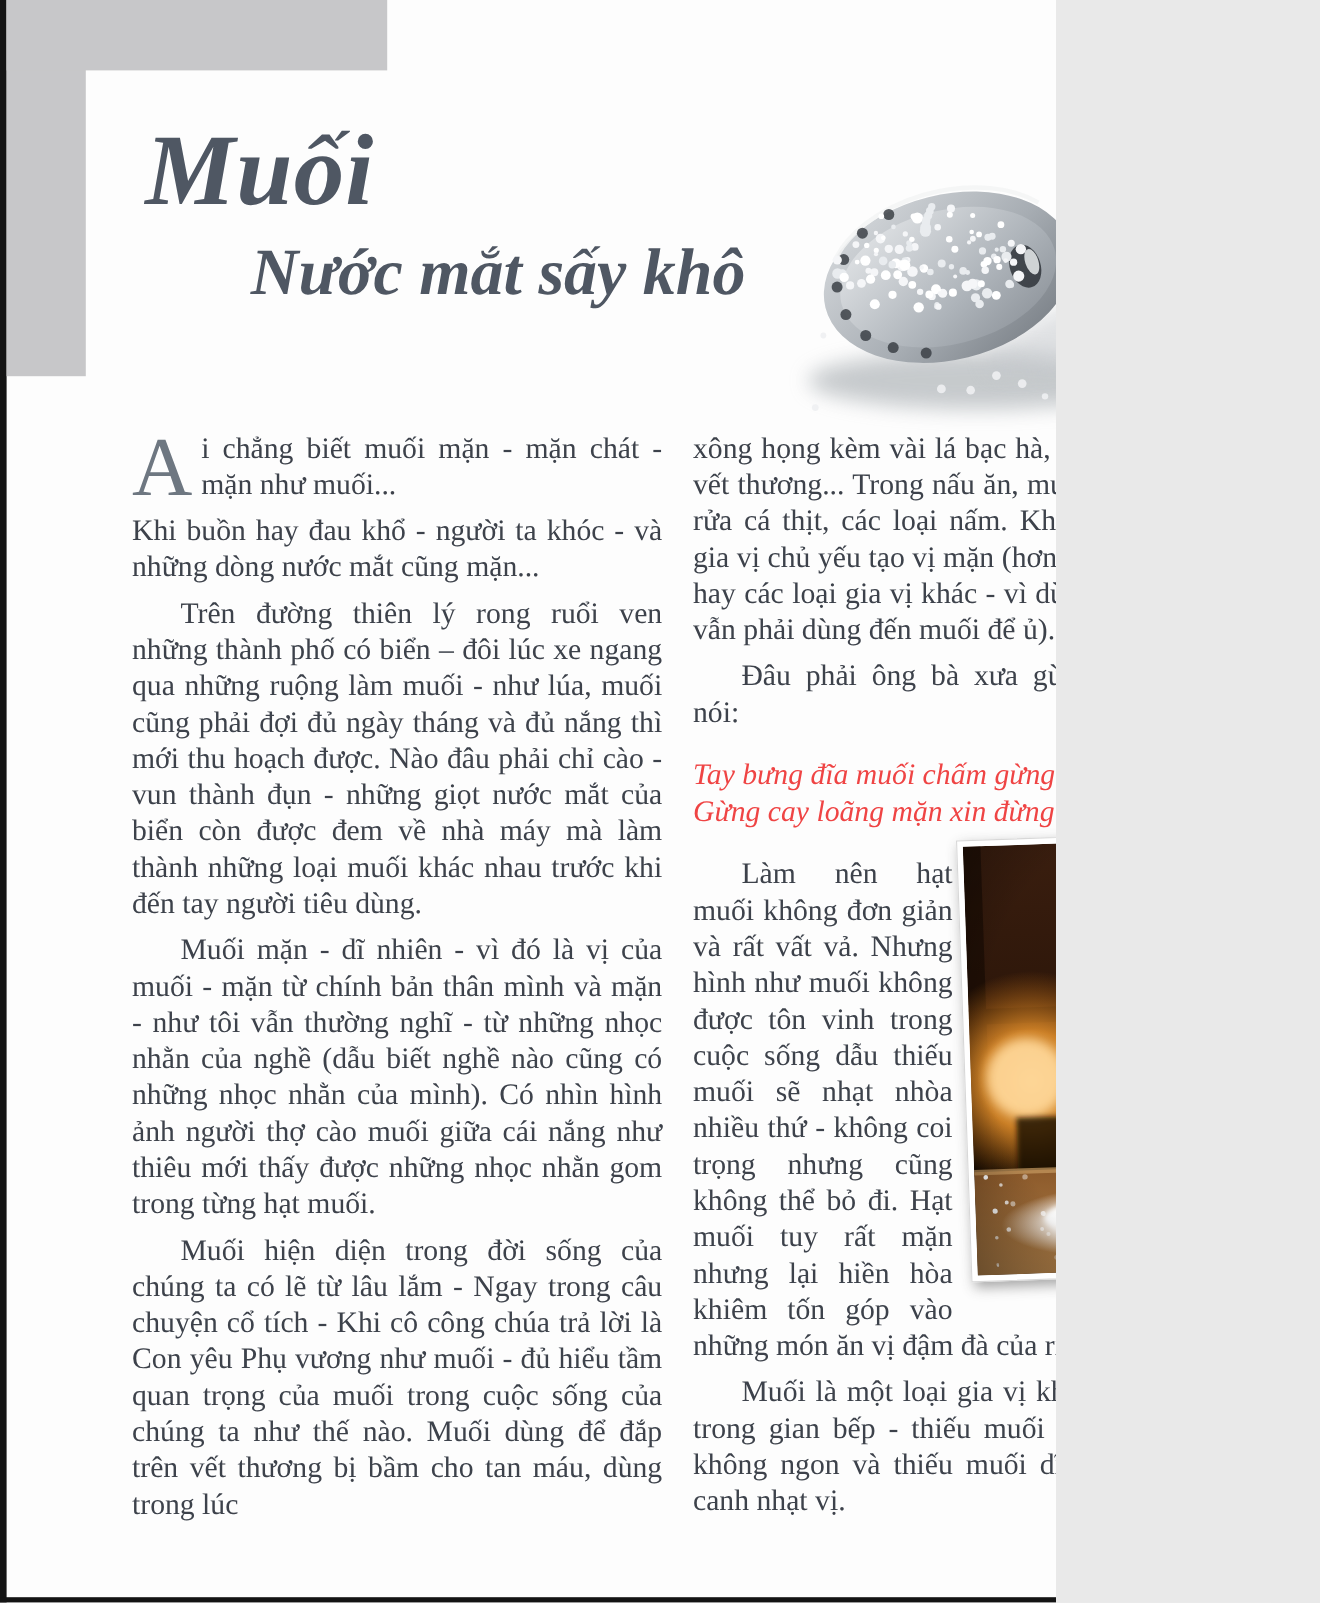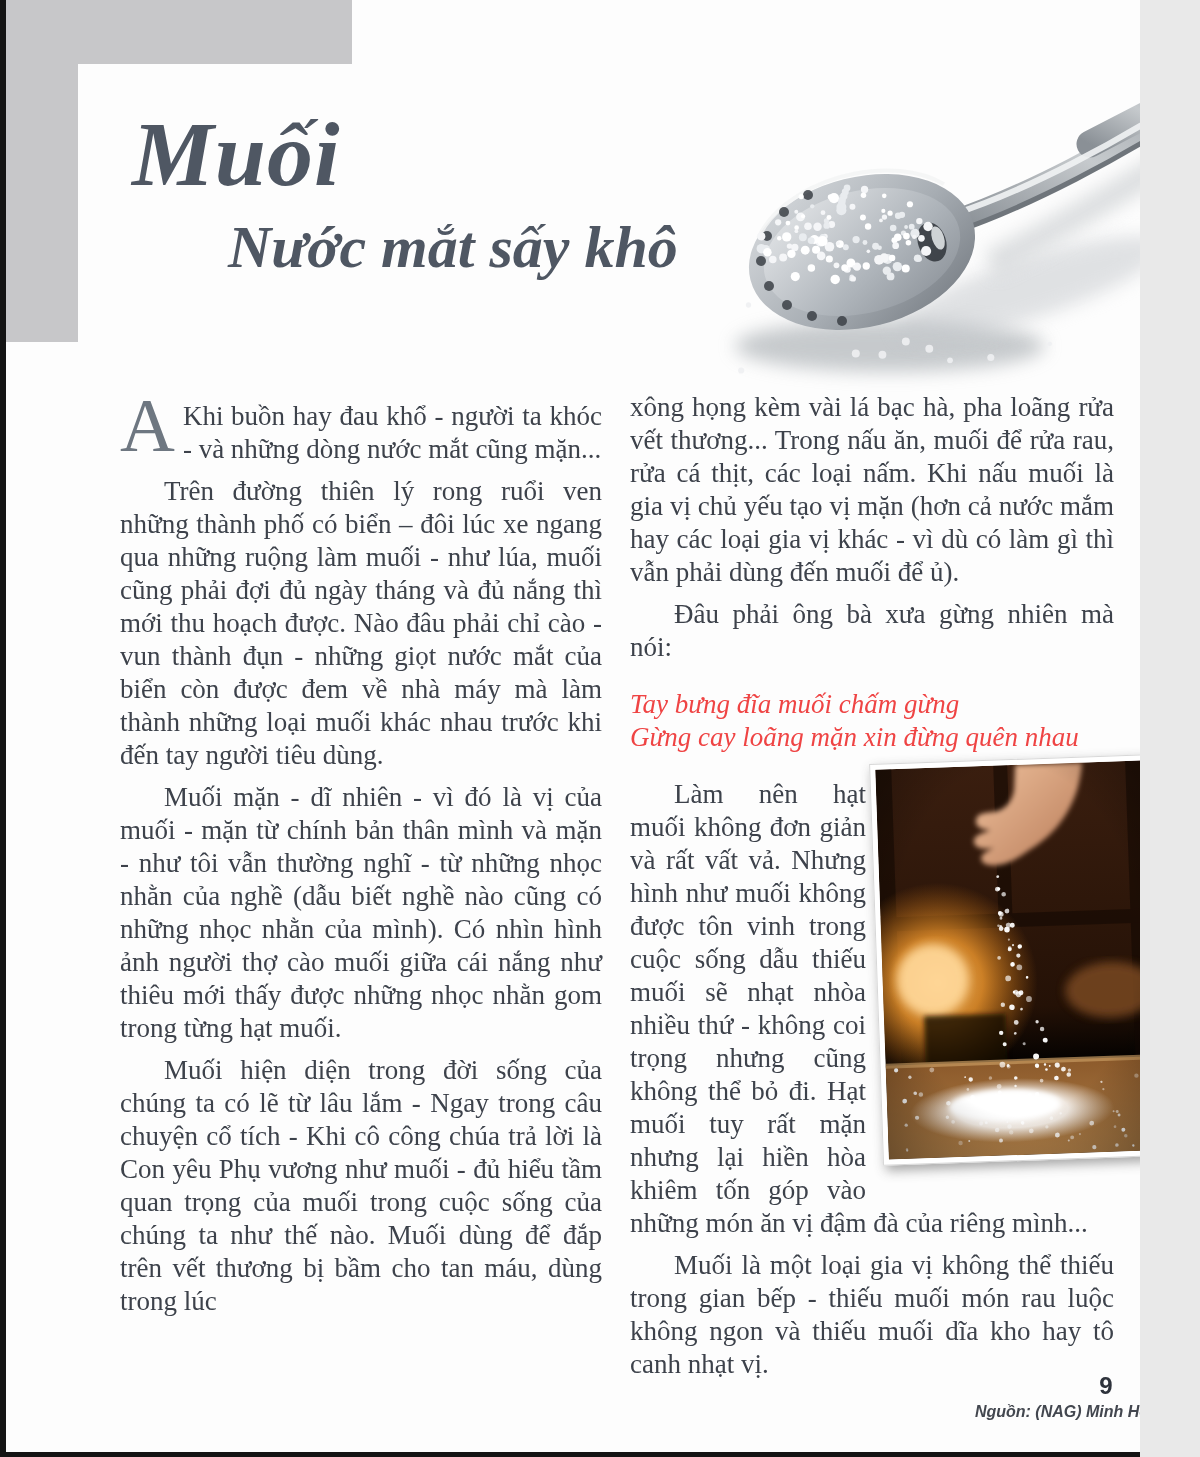--- a/index.html
+++ b/index.html
@@ -1,16 +1,16 @@
 <!DOCTYPE html>
 <html><head>
 <meta charset="utf-8">
 <style>
   html,body{margin:0;padding:0;background:#e9e9e9;}
-  #page{position:relative;width:1140px;height:1457px;background:#fdfdfd;overflow:hidden;
+  #page{position:relative;width:960px;height:1457px;background:#fdfdfd;overflow:hidden;
         font-family:"Liberation Serif","DejaVu Serif",serif;color:#3d424b;}
   
   .edge-left{position:absolute;left:0;top:0;width:6px;height:1457px;background:#141414;}
   .edge-bottom{position:absolute;left:0;top:1452px;width:1200px;height:5px;background:#141414;}
   
   .gray-v{position:absolute;left:6px;top:0;width:72px;height:342px;background:#c7c7c9;}
   .gray-h{position:absolute;left:6px;top:0;width:346px;height:64px;background:#c7c7c9;}
   
   .title{position:absolute;left:132px;top:104px;font-style:italic;font-weight:bold;
          font-size:92px;line-height:100px;color:#4f5763;letter-spacing:1px;}
@@ -225,21 +225,21 @@
           <circle cx="300.8029492455418" cy="309.44112654320986" r="3.5348319615912214" fill="#eef0f2" opacity="0.9"></circle>
           <circle cx="58.49811385459534" cy="256.98564814814813" r="2.6531627229080934" fill="#eef0f2" opacity="0.9"></circle>
           <circle cx="359.841426611797" cy="295.84961419753085" r="2.194178669410151" fill="#eef0f2" opacity="0.9"></circle>
           <circle cx="51.16622085048011" cy="322.53302469135804" r="3.07454646776406" fill="#eef0f2" opacity="0.9"></circle>
           <circle cx="165.80582990397806" cy="305.5358796296296" r="4.010932784636489" fill="#eef0f2" opacity="0.9"></circle>
         </g>
     </svg>
   </div>
 
   <div class="col col-left">
-    <p><span class="dropcap">A</span></p>
+    <p><span class="dropcap">A</span><span>i chẳng biết muối mặn - mặn chát - mặn như muối...</span></p>
     <p>Khi buồn hay đau khổ - người ta khóc - và những dòng nước mắt cũng mặn...</p>
     <p class="indent">Trên đường thiên lý rong ruổi ven những thành phố có biển – đôi lúc xe ngang qua những ruộng làm muối - như lúa, muối cũng phải đợi đủ ngày tháng và đủ nắng thì mới thu hoạch được. Nào đâu phải chỉ cào - vun thành đụn - những giọt nước mắt của biển còn được đem về nhà máy mà làm thành những loại muối khác nhau trước khi đến tay người tiêu dùng.</p>
     <p class="indent">Muối mặn - dĩ nhiên - vì đó là vị của muối - mặn từ chính bản thân mình và mặn - như tôi vẫn thường nghĩ - từ những nhọc nhằn của nghề (dẫu biết nghề nào cũng có những nhọc nhằn của mình). Có nhìn hình ảnh người thợ cào muối giữa cái nắng như thiêu mới thấy được những nhọc nhằn gom trong từng hạt muối.</p>
     <p class="indent">Muối hiện diện trong đời sống của chúng ta có lẽ từ lâu lắm - Ngay trong câu chuyện cổ tích - Khi cô công chúa trả lời là Con yêu Phụ vương như muối - đủ hiểu tầm quan trọng của muối trong cuộc sống của chúng ta như thế nào. Muối dùng để đắp trên vết thương bị bầm cho tan máu, dùng trong lúc</p>
   </div>
 
   <div class="col col-right">
     <p>xông họng kèm vài lá bạc hà, pha loãng rửa vết thương... Trong nấu ăn, muối để rửa rau, rửa cá thịt, các loại nấm. Khi nấu muối là gia vị chủ yếu tạo vị mặn (hơn cả nước mắm hay các loại gia vị khác - vì dù có làm gì thì vẫn phải dùng đến muối để ủ).</p>
     <p class="indent">Đâu phải ông bà xưa gừng nhiên mà nói:</p>
     <div class="poem">

